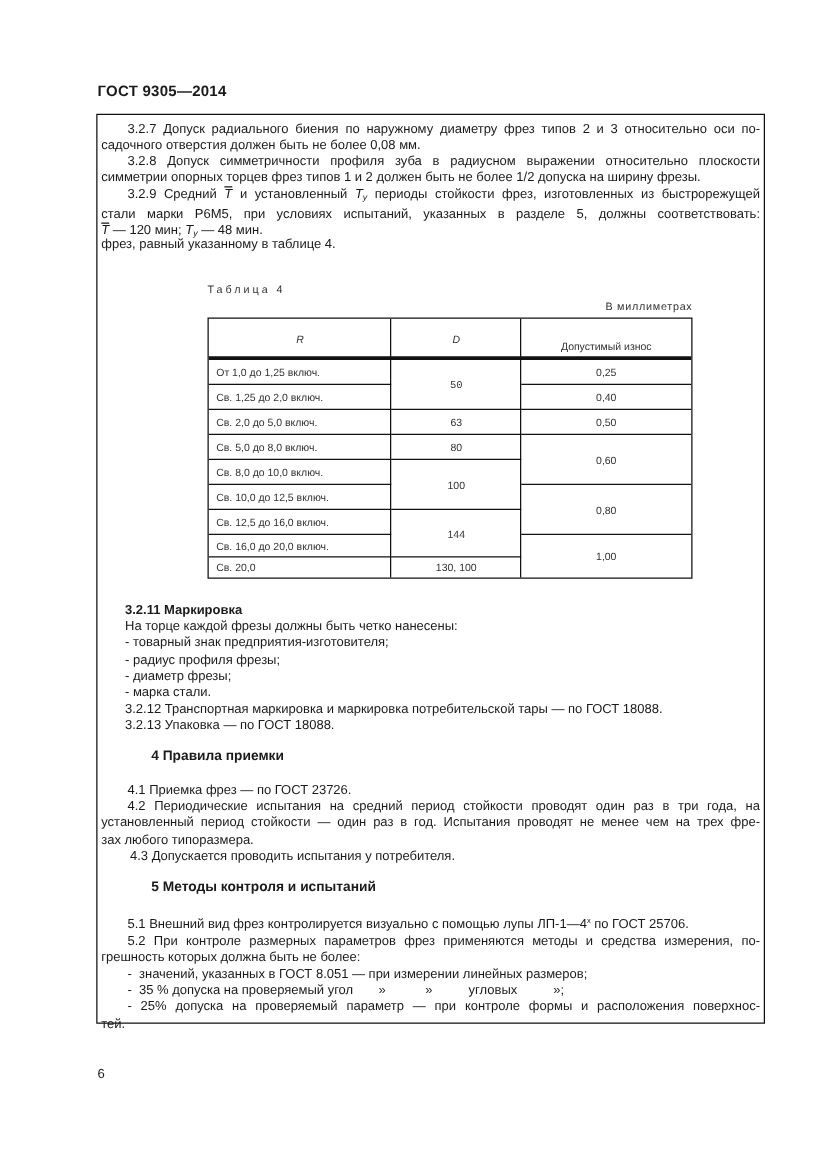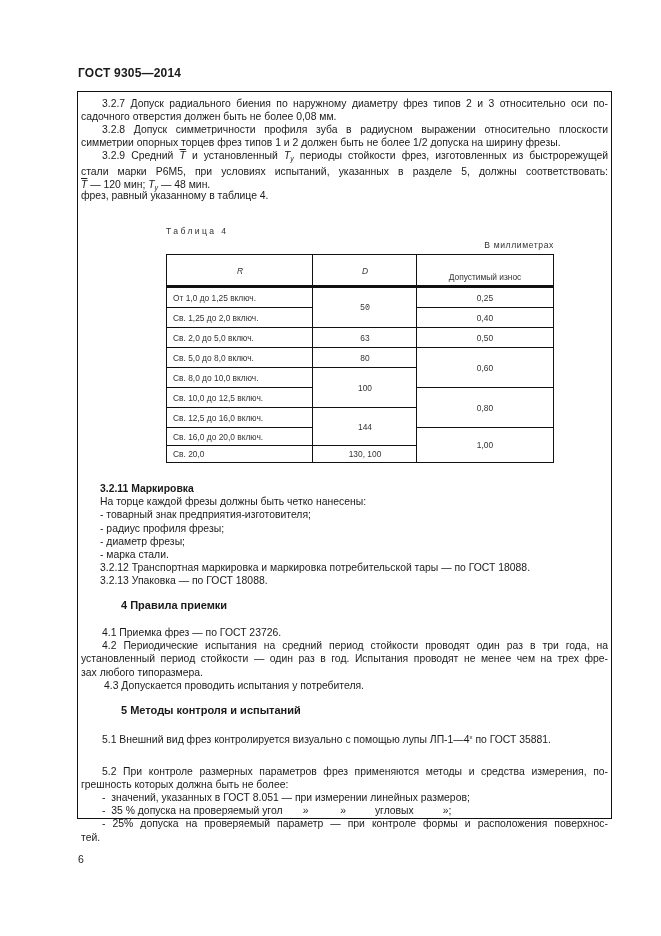--- a/index.html
+++ b/index.html
@@ -163,23 +163,23 @@
     <span class="line just" style="padding-left:21px;">4.2  Периодические испытания на средний период стойкости проводят один раз в три года, на</span>
     <span class="line just">установленный период стойкости — один раз в год. Испытания проводят не менее чем на трех фре-</span>
     <span class="line">зах любого типоразмера.</span>
     <span class="line" style="padding-left:23px;">4.3  Допускается проводить испытания у потребителя.</span>
   </div>
 
   <div class="h-sec" style="top:612px;">5  Методы контроля и испытаний</div>
 
   <div class="p" style="top:639px;">
     <span class="line" style="padding-left:21px;">
-      <span>5.1  Внешний вид фрез контролируется визуально с помощью лупы ЛП-1—4</span><sup style="font-size:6px;">x</sup><span> по ГОСТ 35881.</span>
+      <span>5.1  Внешний вид фрез контролируется визуально с помощью лупы ЛП-1—4</span><sup style="font-size:6px;">x</sup><span> по ГОСТ 25706.</span>
     </span>
-    <span class="line just" style="padding-left:21px;margin-top:18px;">5.2  При контроле размерных параметров фрез применяются методы и средства измерения, по-</span>
+    <span class="line just" style="padding-left:21px;">5.2  При контроле размерных параметров фрез применяются методы и средства измерения, по-</span>
     <span class="line">грешность которых должна быть не более:</span>
     <span class="line" style="padding-left:21px; white-space:pre;">-  значений, указанных в ГОСТ 8.051 — при измерении линейных размеров;</span>
     <span class="line" style="padding-left:21px; white-space:pre;">-  35 % допуска на проверяемый угол       »           »          угловых          »;</span>
     <span class="line just" style="padding-left:21px;">-  25% допуска на проверяемый параметр — при контроле формы и расположения поверхнос-</span>
     <span class="line">тей.</span>
   </div>
 </div>
 
 <div class="page-num">6</div>
 

